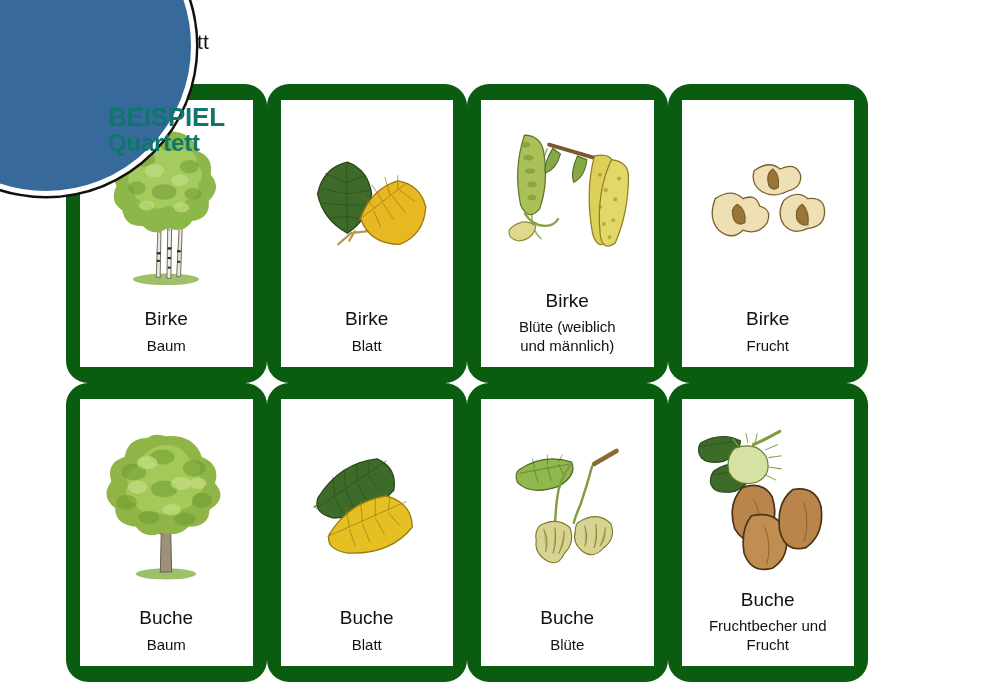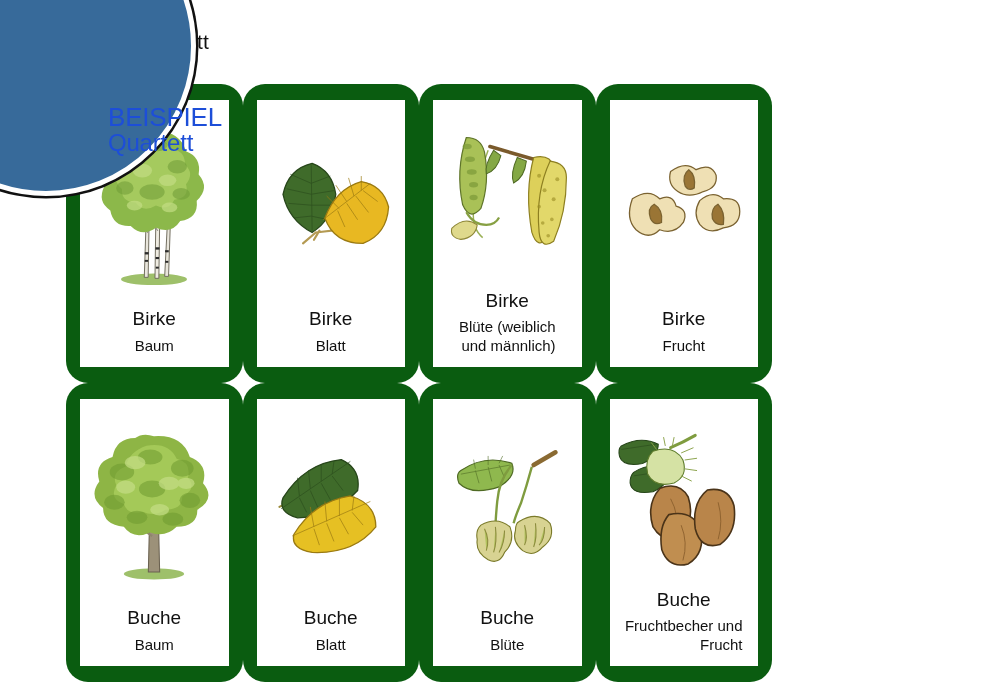--- a/index.html
+++ b/index.html
@@ -25,21 +25,21 @@
     letter-spacing: 0.2px;
     color: #111111;
     white-space: nowrap;
   }
 
   
   #card-grid {
     position: absolute;
     left: 66px;
     top: 84px;
-    width: 706px;
+    width: 802px;
     height: 598px;
     display: grid;
     grid-template-columns: repeat(4, 1fr);
     grid-template-rows: repeat(2, 1fr);
   }
 
   .card {
     position: relative;
     background: #0a5c10;
     border-radius: 22px;
@@ -73,21 +73,21 @@
     font-size: 19px;
     color: #111111;
     line-height: 1.15;
     margin-bottom: 7px;
     text-align: center;
   }
   .card-part {
     font-size: 15px;
     color: #111111;
     line-height: 1.22;
-    text-align: right;
+    text-align: center;
     padding: 0 2px 2px 2px;
     white-space: pre-line;
   }
 
   
   #sample-badge {
     position: absolute;
     left: -104px;
     top: -104px;
     width: 300px;
@@ -96,22 +96,22 @@
     background: #376a9a;
     border: 5px solid #ffffff;
     box-shadow: 0 0 0 2.5px #111111;
     box-sizing: border-box;
   }
   #badge-text {
     position: absolute;
     left: 108px;
     top: 104px;
     width: 160px;
-    color: #1d4ed8;
-    font-weight: normal;
+    color: #0f766e;
+    font-weight: bold;
     line-height: 1.02;
   }
   .badge-line-1 { font-size: 26px; letter-spacing: -0.2px; }
   .badge-line-2,
   .badge-line-3,
   .badge-line-4 { font-size: 24px; letter-spacing: -0.2px; }
 </style>
 </head>
 <body>
 

